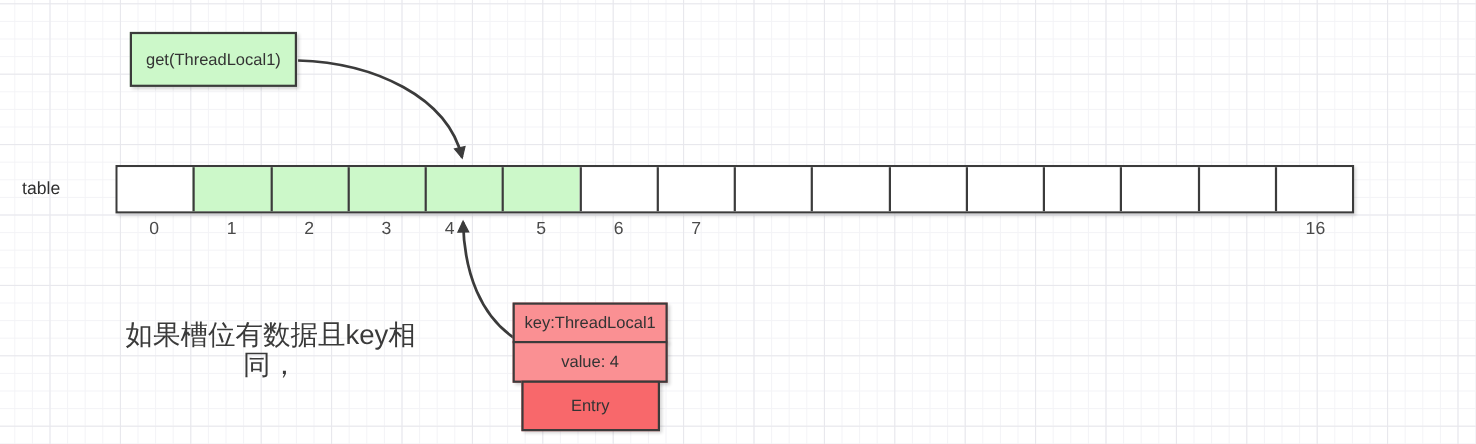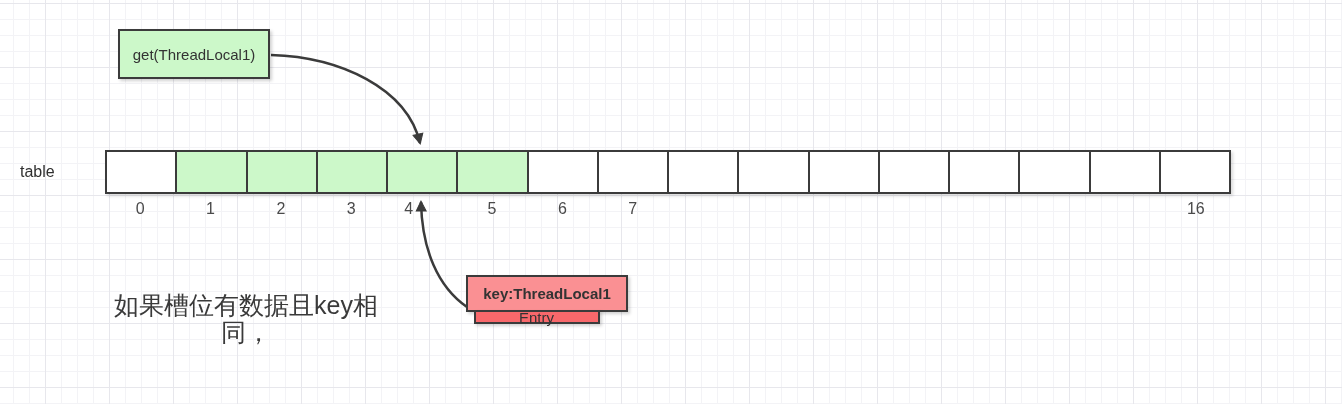--- a/index.html
+++ b/index.html
@@ -97,32 +97,31 @@
     color: #3a3a3a;
     margin-top: 40px;
   }
 
   .entry-stack {
     position: absolute;
     left: 466px; top: 275px;
     width: 141px;
   }
   .entry-row {
-    width: 162px; height: 37px;
+    width: 141px; height: 37px;
     background: var(--entry-pink, #fa9093);
     border: 2px solid var(--stroke, #3b3b3b);
     display: flex; align-items: center; justify-content: center;
     font-size: 15px;
     color: #333;
     box-shadow: 2px 2px 3px rgba(0,0,0,0.18);
-    font-weight: bold;
   }
   .entry-row + .entry-row { margin-top: -2px; height: 38px; }
   .entry-title {
-    width: 126px; height: 14px;
+    width: 126px; height: 46px;
     margin: -2px auto 0 auto;
     background: var(--entry-red, #f8686b);
     border: 2px solid var(--stroke, #3b3b3b);
     display: flex; align-items: center; justify-content: center;
     font-size: 15px;
     color: #333;
     box-shadow: 2px 2px 3px rgba(0,0,0,0.18);
   }
 </style>
 </head>
@@ -183,16 +182,17 @@
       <div class="idx"></div>
       <div class="idx">16</div>
     </div>
 
   <div class="note">
     <div>如果槽位有数据且key相同，</div>
   </div>
 
   <div class="entry-stack">
     <div class="entry-row">key:ThreadLocal1</div>
+    <div class="entry-row">value: 4</div>
     <div class="entry-title">Entry</div>
   </div>
 
 </div>
 
 </body></html>

